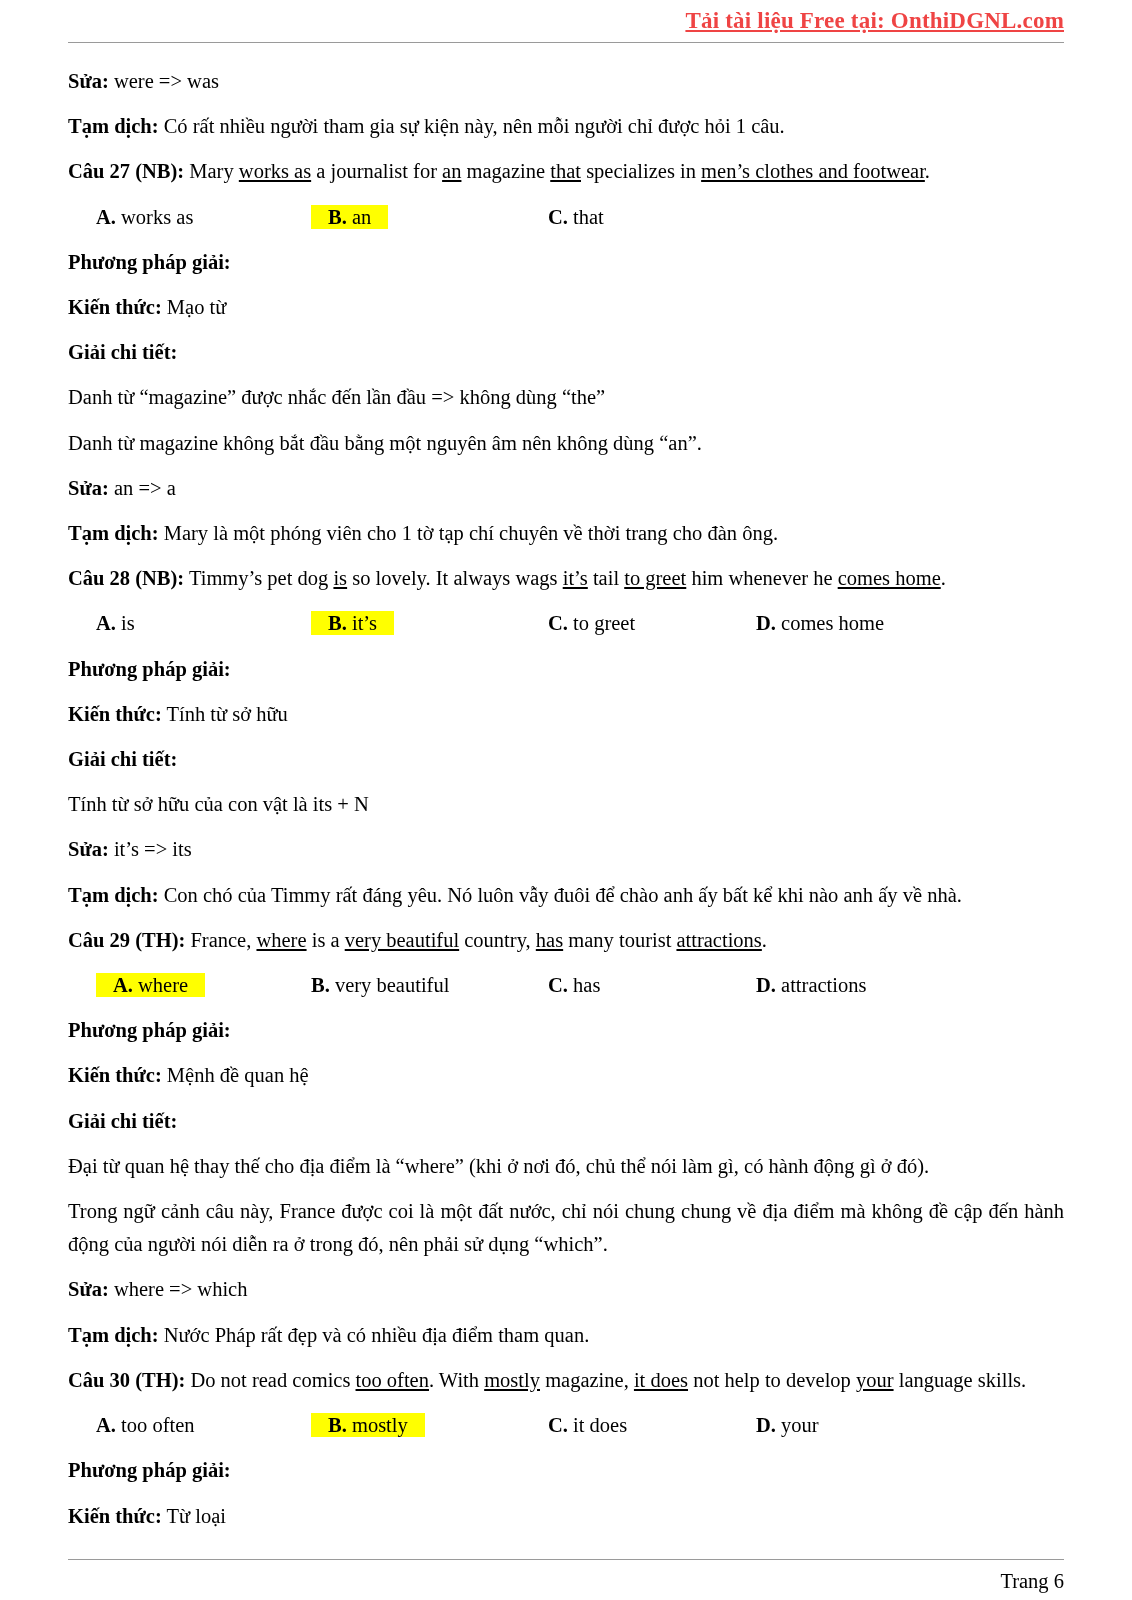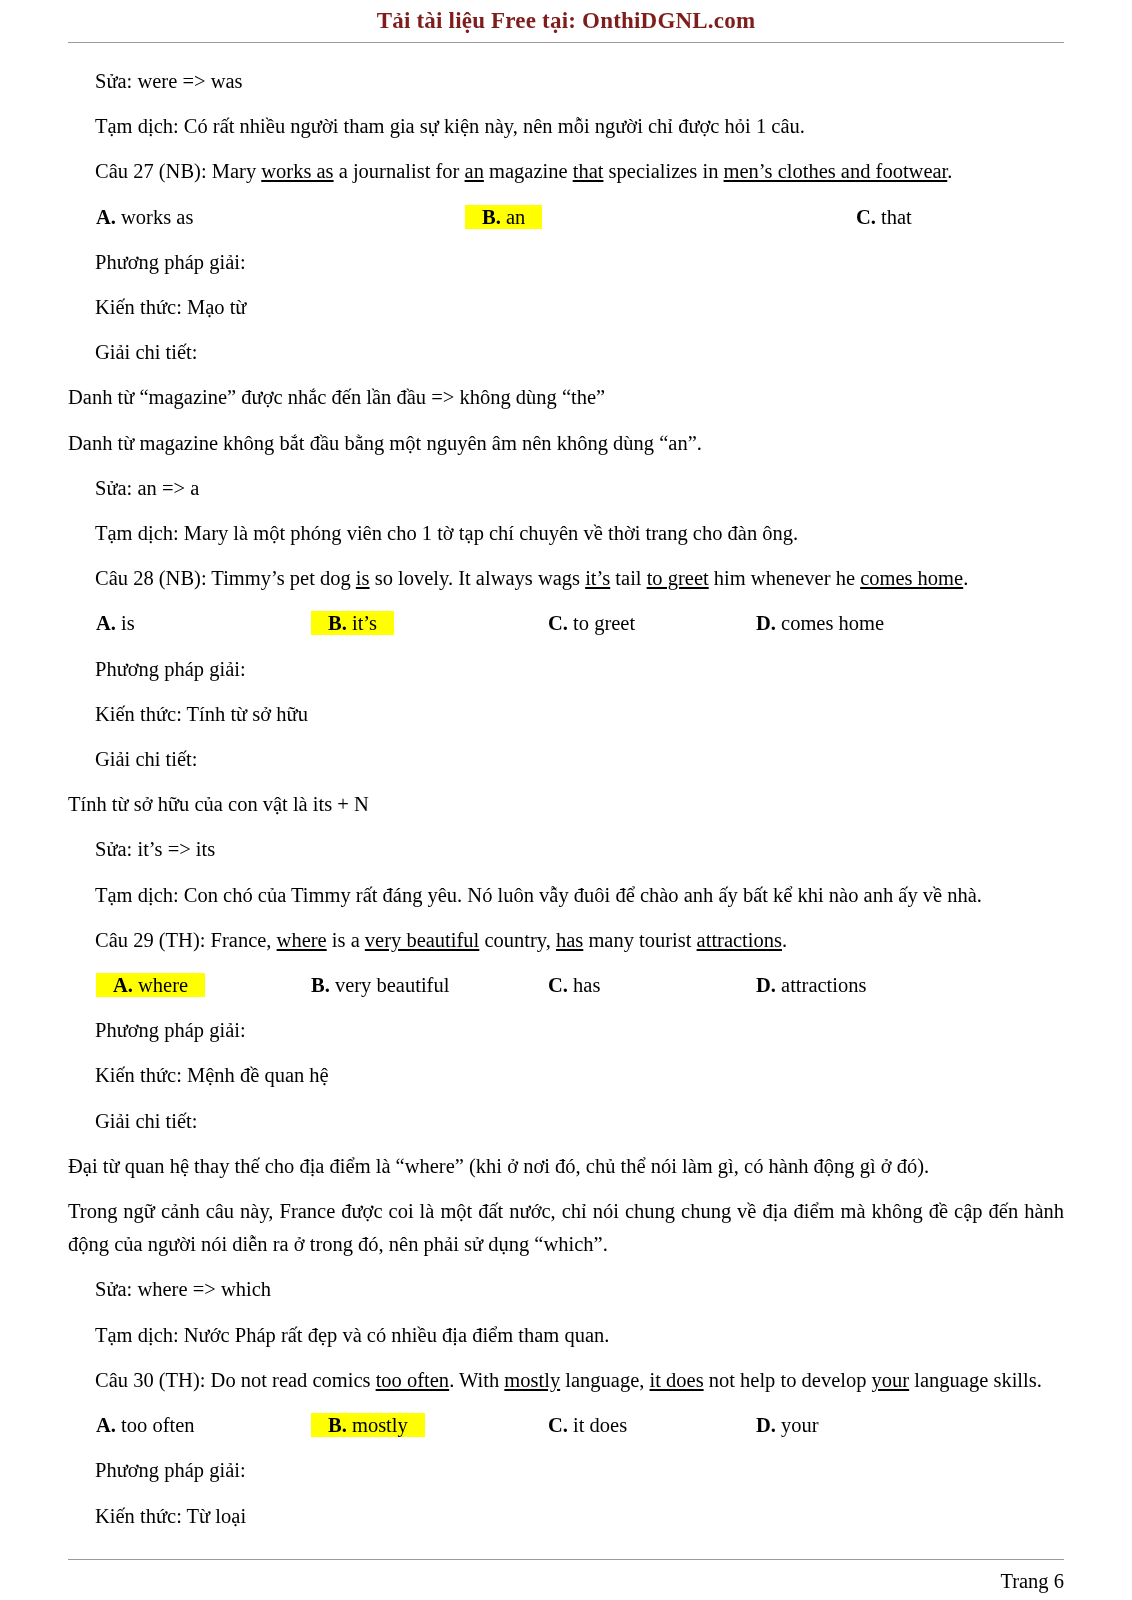--- a/index.html
+++ b/index.html
@@ -14,28 +14,29 @@
     color: #000000;
   }
   .page {
     position: relative;
     width: 1132px;
     min-height: 1600px;
     box-sizing: border-box;
     padding: 0 68px;
   }
   .banner {
-    text-align: center;
-    color: #7f1d1d;
+    text-align: right;
+    color: #ef4444;
     font-family: "Liberation Serif", serif;
     font-weight: bold;
     font-size: 23px;
     letter-spacing: 0.2px;
     padding-top: 8px;
     padding-bottom: 8px;
+    text-decoration: underline;
   }
   .rule {
     border: 0;
     border-top: 1px solid #9a9a9a;
     margin: 0 0 22px 0;
   }
   .footer-rule {
     border: 0;
     border-top: 1px solid #9a9a9a;
     margin: 26px 0 10px 0;
@@ -46,31 +47,30 @@
   }
   p.line {
     margin: 0 0 12px 0;
     text-align: justify;
   }
   p.just {
     margin: 0 0 12px 0;
     text-align: justify;
     text-justify: inter-word;
   }
-  b, .b { font-weight: normal; margin-left: 27px; }
+  b, .b { font-weight: bold; }
   .u { text-decoration: underline; }
   .hl {
     background: #ffff00;
     padding: 1px 17px;
   }
   .options {
     display: flex;
     margin: 0 0 12px 0;
     padding-left: 28px;
-    justify-content: space-between;
   }
   .opt {
     display: inline-block;
   }
   .opt-a { width: 215px; }
   .opt-b { width: 208px; }
   .opt-c { width: 208px; margin-left: 29px; }
   .opt-d { flex: 1; }
   .opt .lbl { font-weight: bold; }
   .footer {
@@ -148,21 +148,21 @@
 
     <p class="line"><span class="b">Phương pháp giải:</span></p>
     <p class="line"><span class="b">Kiến thức:</span><span> Mệnh đề quan hệ</span></p>
     <p class="line"><span class="b">Giải chi tiết:</span></p>
     <p class="just">Đại từ quan hệ thay thế cho địa điểm là “where” (khi ở nơi đó, chủ thể nói làm gì, có hành động gì ở đó).</p>
     <p class="just">Trong ngữ cảnh câu này, France được coi là một đất nước, chỉ nói chung chung về địa điểm mà không đề cập đến hành động của người nói diễn ra ở trong đó, nên phải sử dụng “which”.</p>
     <p class="line"><span class="b">Sửa:</span><span> where =&gt; which</span></p>
     <p class="just"><span class="b">Tạm dịch:</span><span> Nước Pháp rất đẹp và có nhiều địa điểm tham quan.</span></p>
 
     <p class="just">
-      <span class="b">Câu 30 (TH):</span><span> Do not read comics </span><span class="u">too often</span><span>. With </span><span class="u">mostly</span><span> language, </span><span class="u">it does</span><span> not help to develop </span><span class="u">your</span><span> language skills.</span>
+      <span class="b">Câu 30 (TH):</span><span> Do not read comics </span><span class="u">too often</span><span>. With </span><span class="u">mostly</span><span> magazine, </span><span class="u">it does</span><span> not help to develop </span><span class="u">your</span><span> language skills.</span>
     </p>
 
     <div class="options">
       <span class="opt opt-a"><span class="lbl">A.</span><span> too often</span></span>
       <span class="opt opt-b"><span class="hl nowrap"><span class="lbl">B.</span><span> mostly</span></span></span>
       <span class="opt opt-c"><span class="lbl">C.</span><span> it does</span></span>
       <span class="opt opt-d"><span class="lbl">D.</span><span> your</span></span>
     </div>
 
     <p class="line"><span class="b">Phương pháp giải:</span></p>

